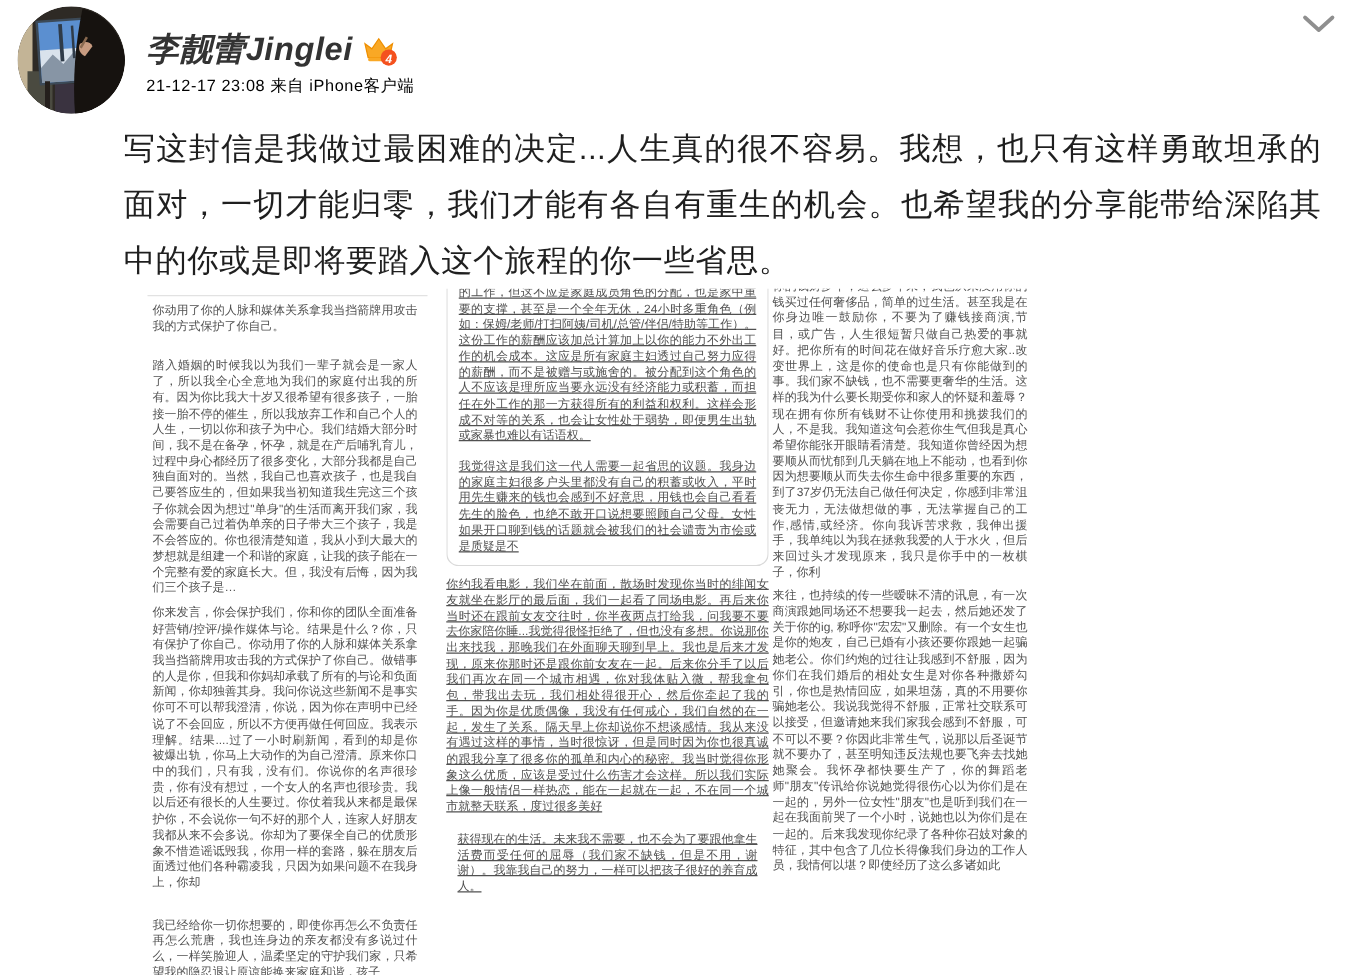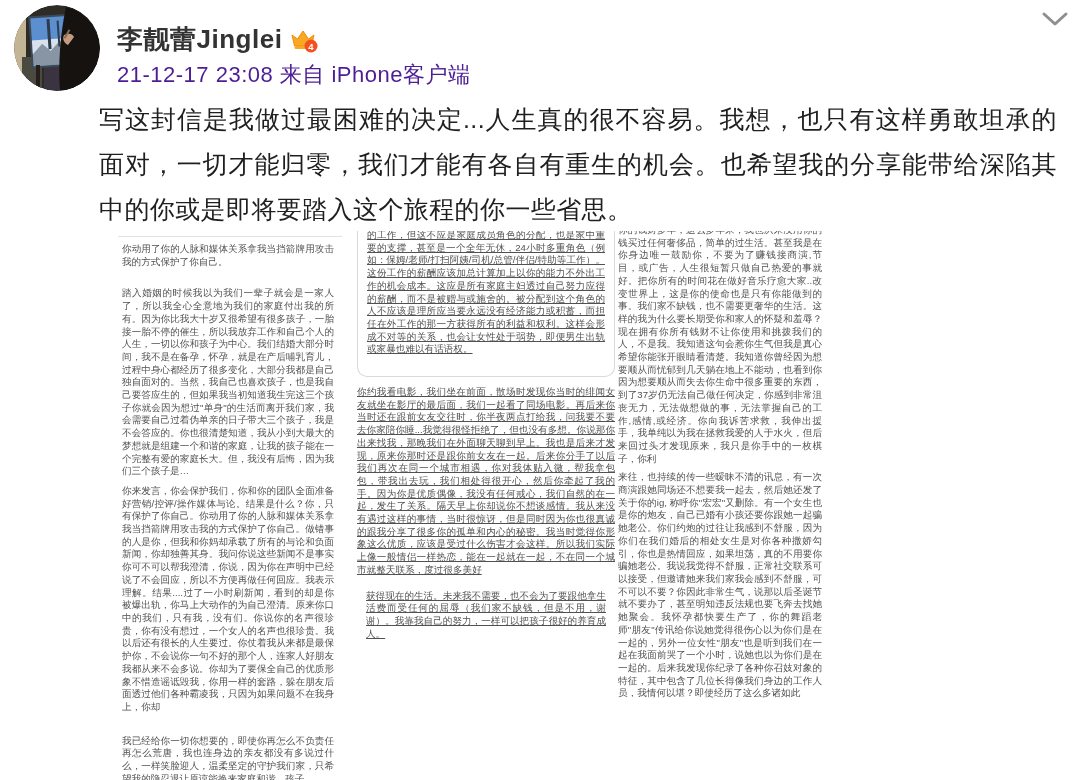--- a/index.html
+++ b/index.html
@@ -4,24 +4,24 @@
 <style>
   * { margin:0; padding:0; box-sizing:border-box; }
   html,body { width:1080px; height:780px; background:#ffffff; overflow:hidden;
     font-family:"Liberation Sans","DejaVu Sans",sans-serif; }
   .page { position:relative; width:1080px; height:780px; background:#fff; }
 
   
   .avatar { position:absolute; left:14px; top:5px; width:86px; height:86px;
     border-radius:50%; overflow:hidden; cursor:pointer; }
   .avatar svg { display:block; }
-  .name-row { position:absolute; left:117px; top:22px; display:flex; align-items:center; gap:7px; }
+  .name-row { position:absolute; left:117px; top:22px; display:flex; align-items:center; gap:7px;font-style:italic; }
   .username { font-size:26px; font-weight:700; color:#333; letter-spacing:0.5px; cursor:pointer; }
   .vip-badge { width:30px; height:26px; display:inline-block; }
-  .meta { position:absolute; left:117px; top:60px; font-size:22px; color:#4c1d95; letter-spacing:0.5px; }
+  .meta { position:absolute; left:117px; top:60px; font-size:13px; color:#000000; letter-spacing:0.5px; }
   .chevron { position:absolute; right:8px; top:8px; width:34px; height:22px; cursor:pointer; }
 
   
   .post-body { position:absolute; left:99px; top:97px; width:958px;
     font-size:25px; line-height:45px; color:#1f1f1f; letter-spacing:0.4px;
     text-align:justify; }
 
   
   .letter { position:absolute; left:0; top:231px; width:1080px; height:549px;
     overflow:hidden; cursor:pointer; }
@@ -111,20 +111,21 @@
     <div class="col col-1">
       <p class="p0">你动用了你的人脉和媒体关系拿我当挡箭牌用攻击我的方式保护了你自己。</p>
       <p class="p1">踏入婚姻的时候我以为我们一辈子就会是一家人了，所以我全心全意地为我们的家庭付出我的所有。因为你比我大十岁又很希望有很多孩子，一胎接一胎不停的催生，所以我放弃工作和自己个人的人生，一切以你和孩子为中心。我们结婚大部分时间，我不是在备孕，怀孕，就是在产后哺乳育儿，过程中身心都经历了很多变化，大部分我都是自己独自面对的。当然，我自己也喜欢孩子，也是我自己要答应生的，但如果我当初知道我生完这三个孩子你就会因为想过"单身"的生活而离开我们家，我会需要自己过着伪单亲的日子带大三个孩子，我是不会答应的。你也很清楚知道，我从小到大最大的梦想就是组建一个和谐的家庭，让我的孩子能在一个完整有爱的家庭长大。但，我没有后悔，因为我们三个孩子是…</p>
       <p class="p2">你来发言，你会保护我们，你和你的团队全面准备好营销/控评/操作媒体与论。结果是什么？你，只有保护了你自己。你动用了你的人脉和媒体关系拿我当挡箭牌用攻击我的方式保护了你自己。做错事的人是你，但我和你妈却承载了所有的与论和负面新闻，你却独善其身。我问你说这些新闻不是事实你可不可以帮我澄清，你说，因为你在声明中已经说了不会回应，所以不方便再做任何回应。我表示理解。结果....过了一小时刷新闻，看到的却是你被爆出轨，你马上大动作的为自己澄清。原来你口中的我们，只有我，没有们。你说你的名声很珍贵，你有没有想过，一个女人的名声也很珍贵。我以后还有很长的人生要过。你仗着我从来都是最保护你，不会说你一句不好的那个人，连家人好朋友我都从来不会多说。你却为了要保全自己的优质形象不惜造谣诋毁我，你用一样的套路，躲在朋友后面透过他们各种霸凌我，只因为如果问题不在我身上，你却</p>
       <p class="p3">我已经给你一切你想要的，即使你再怎么不负责任再怎么荒唐，我也连身边的亲友都没有多说过什么，一样笑脸迎人，温柔坚定的守护我们家，只希望我的隐忍退让原谅能换来家庭和谐，孩子</p>
     </div>
 
     <div class="col col-2">
       <div class="card">
         <p class="p0">的工作，但这不应是家庭成员角色的分配，也是家中重要的支撑，甚至是一个全年无休，24小时多重角色（例如：保姆/老师/打扫阿姨/司机/总管/伴侣/特助等工作）。这份工作的薪酬应该加总计算加上以你的能力不外出工作的机会成本。这应是所有家庭主妇透过自己努力应得的薪酬，而不是被赠与或施舍的。被分配到这个角色的人不应该是理所应当要永远没有经济能力或积蓄，而担任在外工作的那一方获得所有的利益和权利。这样会形成不对等的关系，也会让女性处于弱势，即便男生出轨或家暴也难以有话语权。</p>
+        <p class="p1">我觉得这是我们这一代人需要一起省思的议题。我身边的家庭主妇很多户头里都没有自己的积蓄或收入，平时用先生赚来的钱也会感到不好意思，用钱也会自己看看先生的脸色，也绝不敢开口说想要照顾自己父母。女性如果开口聊到钱的话题就会被我们的社会谴责为市侩或是质疑是不</p>
       </div>
       <p class="p2">你约我看电影，我们坐在前面，散场时发现你当时的绯闻女友就坐在影厅的最后面，我们一起看了同场电影。再后来你当时还在跟前女友交往时，你半夜两点打给我，问我要不要去你家陪你睡...我觉得很怪拒绝了，但也没有多想。你说那你出来找我，那晚我们在外面聊天聊到早上。我也是后来才发现，原来你那时还是跟你前女友在一起。后来你分手了以后我们再次在同一个城市相遇，你对我体贴入微，帮我拿包包，带我出去玩，我们相处得很开心，然后你牵起了我的手。因为你是优质偶像，我没有任何戒心，我们自然的在一起，发生了关系。隔天早上你却说你不想谈感情。我从来没有遇过这样的事情，当时很惊讶，但是同时因为你也很真诚的跟我分享了很多你的孤单和内心的秘密。我当时觉得你形象这么优质，应该是受过什么伤害才会这样。所以我们实际上像一般情侣一样热恋，能在一起就在一起，不在同一个城市就整天联系，度过很多美好</p>
       <p class="p3">获得现在的生活。未来我不需要，也不会为了要跟他拿生活费而受任何的屈辱（我们家不缺钱，但是不用，谢谢）。我靠我自己的努力，一样可以把孩子很好的养育成人。</p>
     </div>
 
     <div class="col col-3">
       <p class="p0">你的钱财多年，这么多年来，我也从来没用你的钱买过任何奢侈品，简单的过生活。甚至我是在你身边唯一鼓励你，不要为了赚钱接商演,节目，或广告，人生很短暂只做自己热爱的事就好。把你所有的时间花在做好音乐疗愈大家..改变世界上，这是你的使命也是只有你能做到的事。我们家不缺钱，也不需要更奢华的生活。这样的我为什么要长期受你和家人的怀疑和羞辱？现在拥有你所有钱财不让你使用和挑拨我们的人，不是我。我知道这句会惹你生气但我是真心希望你能张开眼睛看清楚。我知道你曾经因为想要顺从而忧郁到几天躺在地上不能动，也看到你因为想要顺从而失去你生命中很多重要的东西，到了37岁仍无法自己做任何决定，你感到非常沮丧无力，无法做想做的事，无法掌握自己的工作,感情,或经济。你向我诉苦求救，我伸出援手，我单纯以为我在拯救我爱的人于水火，但后来回过头才发现原来，我只是你手中的一枚棋子，你利</p>
       <p class="p1">来往，也持续的传一些暧昧不清的讯息，有一次商演跟她同场还不想要我一起去，然后她还发了关于你的ig, 称呼你"宏宏"又删除。有一个女生也是你的炮友，自己已婚有小孩还要你跟她一起骗她老公。你们约炮的过往让我感到不舒服，因为你们在我们婚后的相处女生是对你各种撒娇勾引，你也是热情回应，如果坦荡，真的不用要你骗她老公。我说我觉得不舒服，正常社交联系可以接受，但邀请她来我们家我会感到不舒服，可不可以不要？你因此非常生气，说那以后圣诞节就不要办了，甚至明知违反法规也要飞奔去找她她聚会。我怀孕都快要生产了，你的舞蹈老师"朋友"传讯给你说她觉得很伤心以为你们是在一起的，另外一位女性"朋友"也是听到我们在一起在我面前哭了一个小时，说她也以为你们是在一起的。后来我发现你纪录了各种你召妓对象的特征，其中包含了几位长得像我们身边的工作人员，我情何以堪？即使经历了这么多诸如此</p>
     </div>
 

